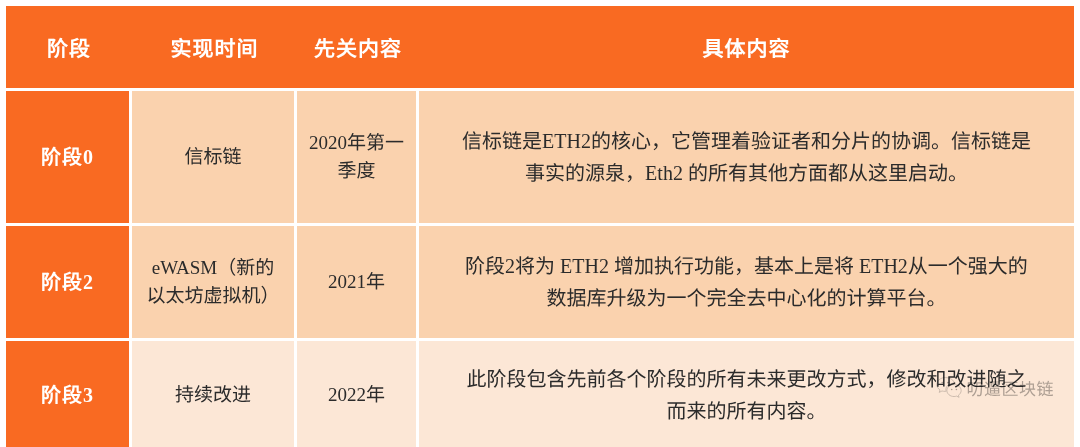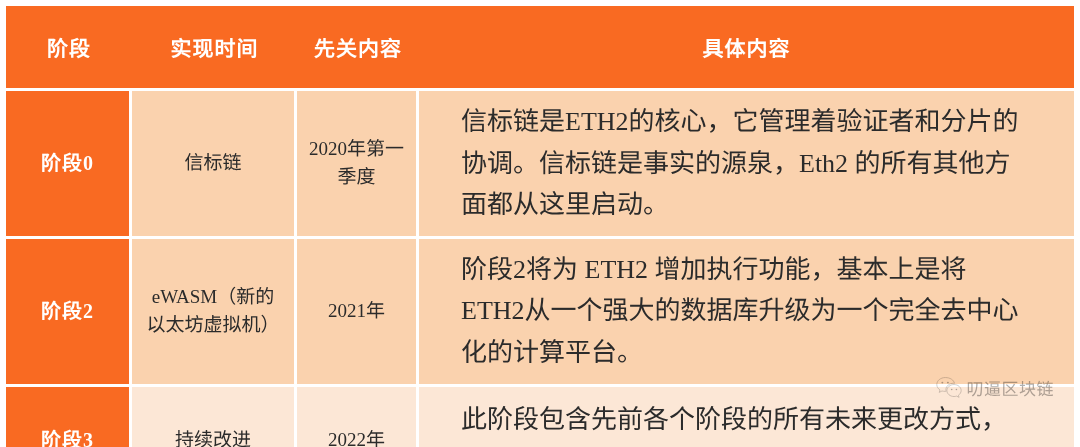--- a/index.html
+++ b/index.html
@@ -78,22 +78,22 @@
     letter-spacing: 1px;
     border-right: 3px solid #FFFFFF;
     margin-top: 20px;
   }
 
   
   tr.row-dark  td.body-cell { background: #FAD2AE; }
   tr.row-light td.body-cell { background: #FCE7D6; }
 
   td.desc-cell {
-    text-align: left;
-    font-size: 26px;
+    text-align: center;
+    font-size: 20px;
     line-height: 1.6;
     padding: 10px 42px;
   }
 
   td.content-cell {
     line-height: 1.5;
     margin-left: 24px;
   }
 
   td.time-cell {

